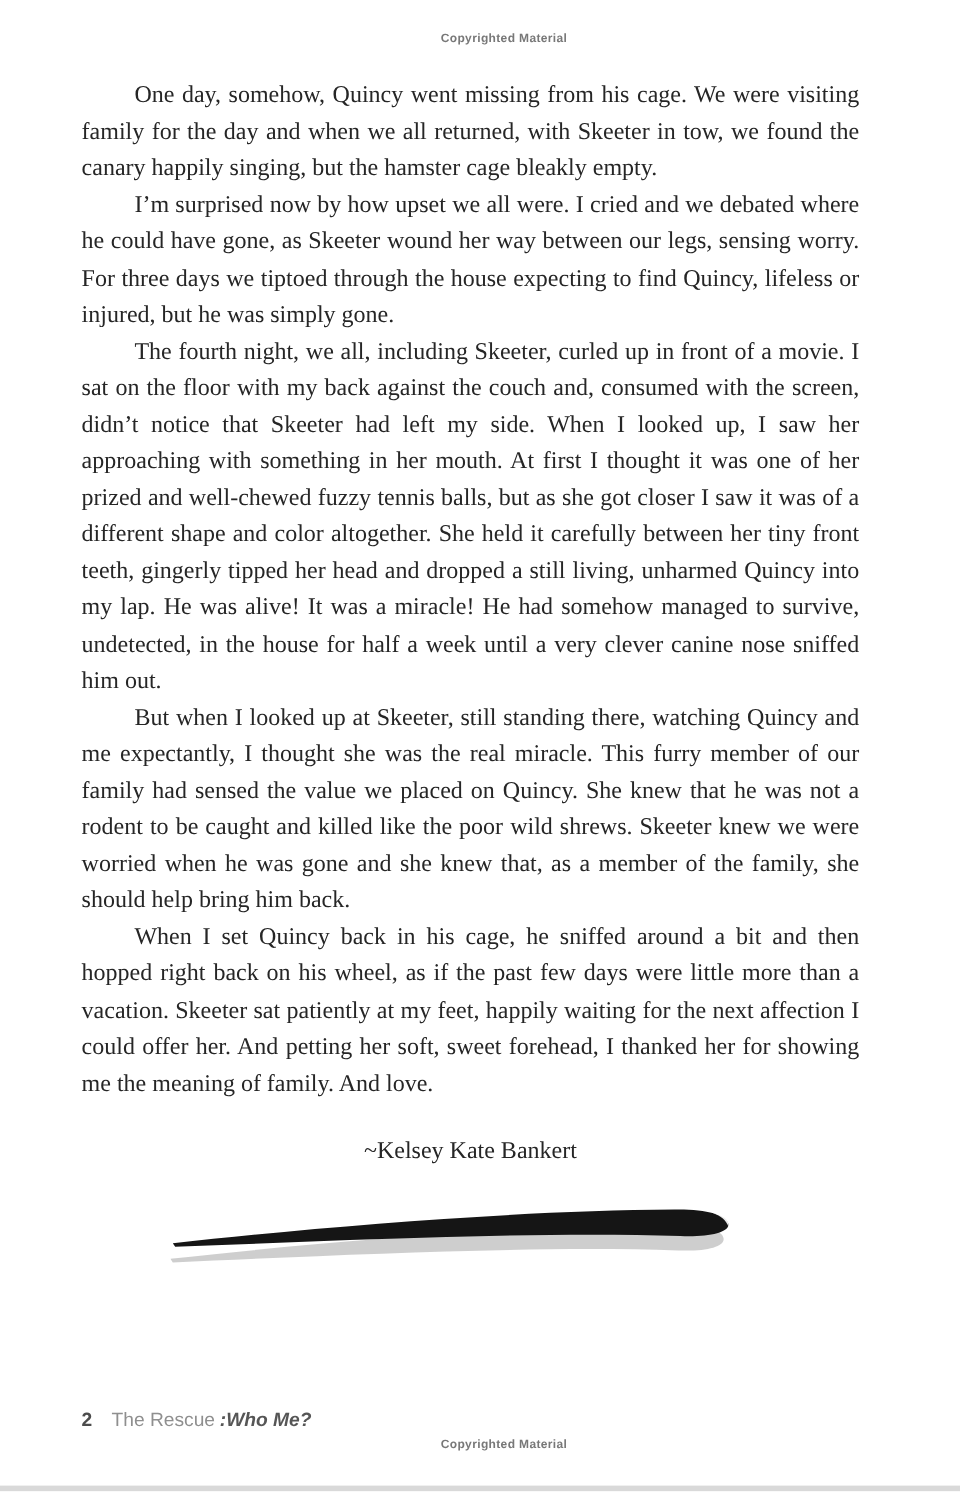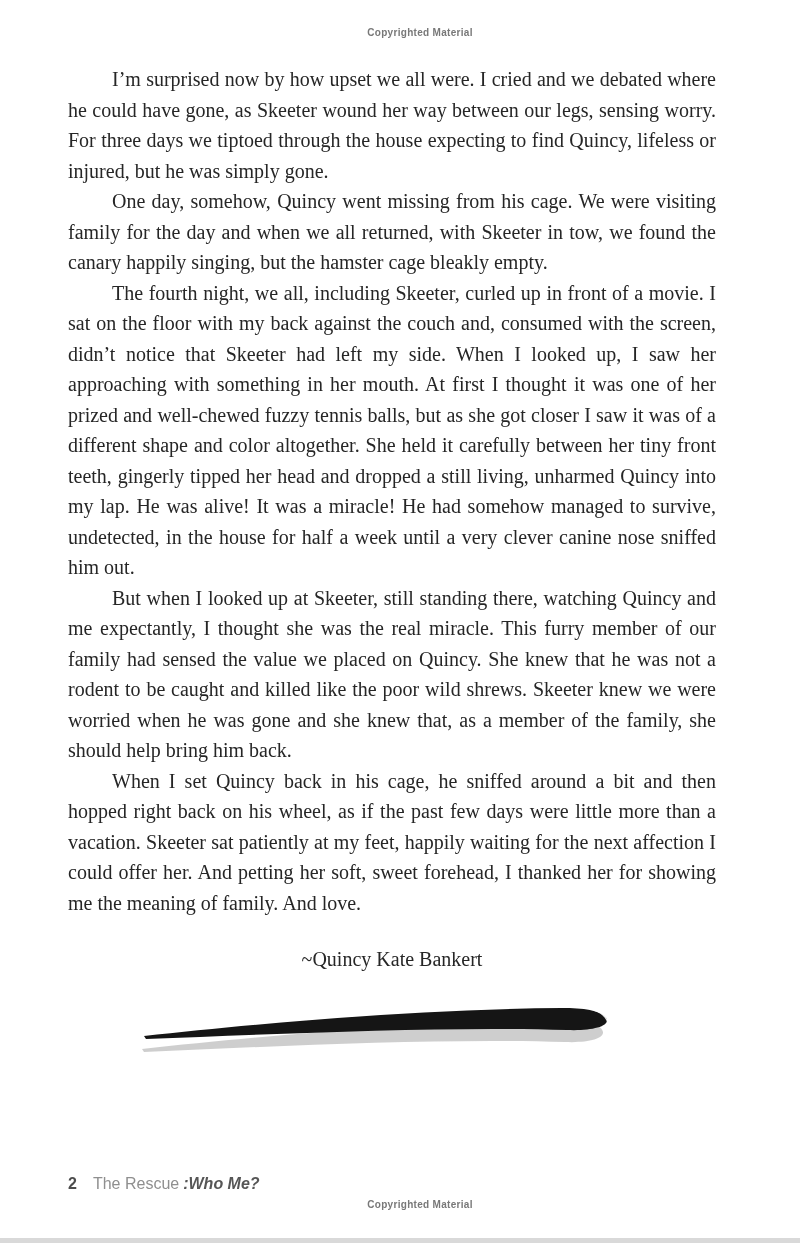--- a/index.html
+++ b/index.html
@@ -83,27 +83,27 @@
   }
 </style>
 </head>
 <body>
 
 <div class="page">
 
   <div class="copyright top">Copyrighted Material</div>
 
   <main class="text-block">
+    <p>One day, somehow, Quincy went missing from his cage. We were visiting family for the day and when we all returned, with Skeeter in tow, we found the canary happily singing, but the hamster cage bleakly empty.</p>
     <p>I’m surprised now by how upset we all were. I cried and we debated where he could have gone, as Skeeter wound her way between our legs, sensing worry. For three days we tiptoed through the house expecting to find Quincy, lifeless or injured, but he was simply gone.</p>
-    <p>One day, somehow, Quincy went missing from his cage. We were visiting family for the day and when we all returned, with Skeeter in tow, we found the canary happily singing, but the hamster cage bleakly empty.</p>
     <p>The fourth night, we all, including Skeeter, curled up in front of a movie. I sat on the floor with my back against the couch and, consumed with the screen, didn’t notice that Skeeter had left my side. When I looked up, I saw her approaching with something in her mouth. At first I thought it was one of her prized and well-chewed fuzzy tennis balls, but as she got closer I saw it was of a different shape and color altogether. She held it carefully between her tiny front teeth, gingerly tipped her head and dropped a still living, unharmed Quincy into my lap. He was alive! It was a miracle! He had somehow managed to survive, undetected, in the house for half a week until a very clever canine nose sniffed him out.</p>
     <p>But when I looked up at Skeeter, still standing there, watching Quincy and me expectantly, I thought she was the real miracle. This furry member of our family had sensed the value we placed on Quincy. She knew that he was not a rodent to be caught and killed like the poor wild shrews. Skeeter knew we were worried when he was gone and she knew that, as a member of the family, she should help bring him back.</p>
     <p>When I set Quincy back in his cage, he sniffed around a bit and then hopped right back on his wheel, as if the past few days were little more than a vacation. Skeeter sat patiently at my feet, happily waiting for the next affection I could offer her. And petting her soft, sweet forehead, I thanked her for showing me the meaning of family. And love.</p>
 
-    <div class="attribution">~Quincy Kate Bankert</div>
+    <div class="attribution">~Kelsey Kate Bankert</div>
 
     <div class="swoosh-wrap">
       <svg width="500" height="58" viewBox="0 0 500 58" xmlns="http://www.w3.org/2000/svg">
 
         <path d="M2 45 C120 32 280 18 420 17 C445 16.5 462 20 463 28 C464 35 448 39 425 38 C300 34 140 42 4 48 Z" fill="#c6c6c6" opacity="0.85" transform="translate(-2,9)"></path>
 
         <path d="M2 41 C120 28 280 14 420 13 C445 12.5 464 17 465 25 C466 32 448 36 425 35 C300 31 140 39 4 44 Z" fill="#151515"></path>
 
         <path d="M455 16 C462 18 466 22 465 27 C463 22 459 18 452 16 Z" fill="#ffffff" opacity="0.9"></path>
       </svg>

